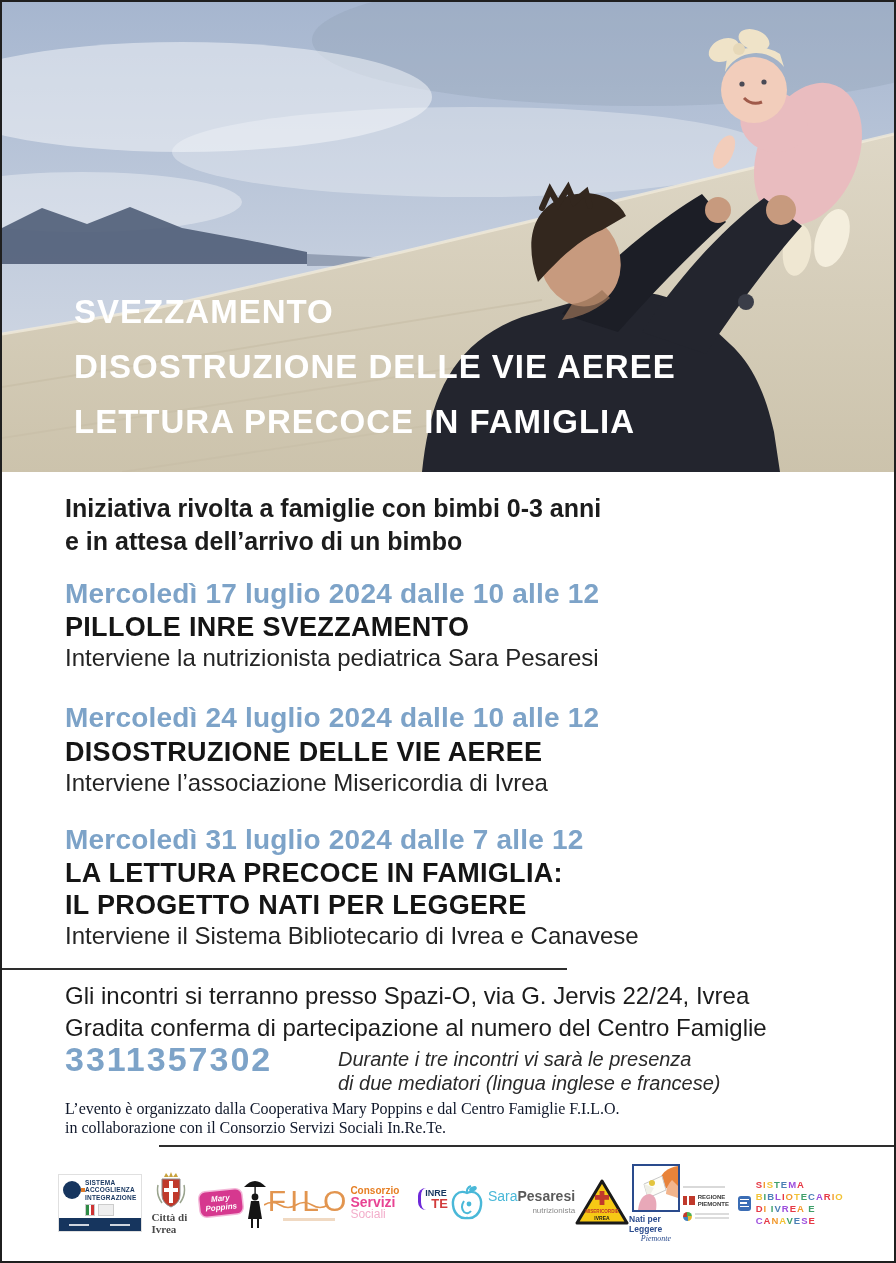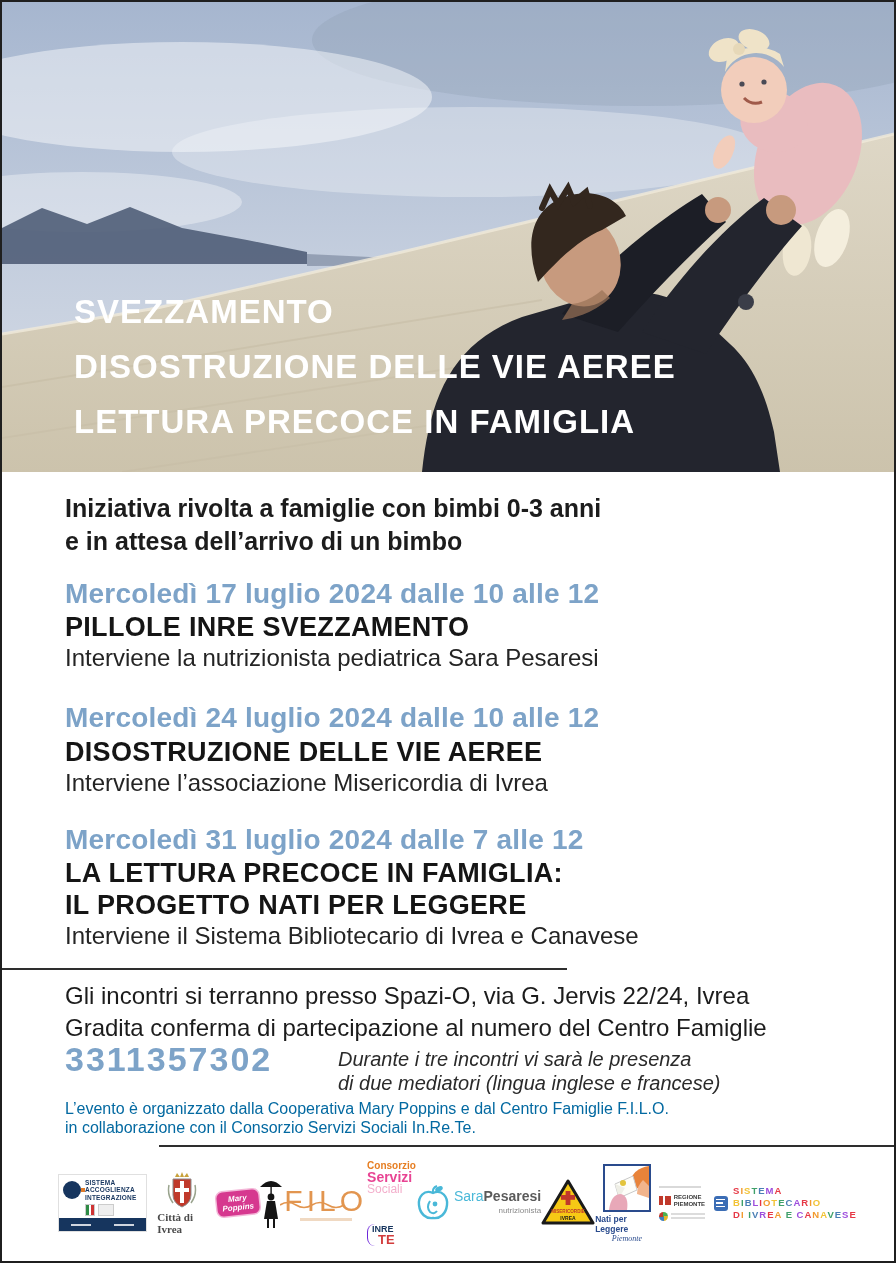--- a/index.html
+++ b/index.html
@@ -21,21 +21,21 @@
   .intro{font-size:25px;line-height:33px;color:#1c1c1c;font-weight:bold;}
   .ev-date{font-size:28px;font-weight:bold;color:var(--accent-blue,#7da3c8);letter-spacing:.2px;}
   .ev-title{font-size:27px;font-weight:800;color:#151515;letter-spacing:.3px;}
   .ev-speaker{font-size:24px;color:#242424;}
   .rule{position:absolute;height:0;border-top:2px solid #2e2e2e;}
   .rule1{left:0;top:966px;width:565px;}
   .rule2{left:157px;top:1143px;width:737px;}
   .venue{font-size:24px;color:#1c1c1c;}
   .phone{font-size:34px;font-weight:bold;color:var(--accent-blue,#7da3c8);letter-spacing:2px;}
   .mediators{left:336px;font-size:20px;font-style:italic;color:#2a2a2a;}
-  .fineprint{font-size:16px;color:#0369a1;}
+  .fineprint{font-size:16px;color:#0f172a;font-family:Liberation Serif, serif;}
   
   .logos{
     position:absolute;left:56px;right:28px;top:1158px;height:86px;
     display:flex;align-items:center;justify-content:space-between;
   }
   .logo{display:flex;flex-direction:column;align-items:center;}
   
   .sai{width:92px;border:1px solid #e0e0e0;background:#fff;padding:3px 0 0 0;}
   .sai-top{display:flex;align-items:center;gap:4px;width:100%;padding:1px 4px;box-sizing:border-box;}
   .sai-circle{width:18px;height:18px;border-radius:50%;background:#16355e;position:relative;flex:0 0 auto;}
@@ -51,26 +51,26 @@
   
   .mp{flex-direction:row;align-items:center;}
   .mp-badge{background:#d6388f;color:#fff;border-radius:6px;padding:3px 5px;transform:rotate(-6deg);text-align:center;box-shadow:0 0 0 1.5px #f3b8d8;}
   .mp-badge span{display:block;font-size:8px;font-style:italic;font-weight:bold;line-height:9px;}
   
   .filo{position:relative;}
   .filo-text{color:#e2954f;font-size:30px;letter-spacing:4px;font-weight:normal;line-height:30px;}
   .filo-wave{position:absolute;left:-4px;top:14px;}
   .filo-sub{width:52px;height:3px;background:#f0d9c2;margin-top:2px;}
   
-  .inrete{flex-direction:column;align-items:flex-start;gap:19px;}
+  .inrete{flex-direction:row;align-items:flex-start;gap:19px;}
   .inrete-words span{display:block;line-height:10px;}
   .inrete .w1{color:#e67e22;font-weight:bold;font-size:10px;}
   .inrete .w2{color:#e84393;font-weight:bold;font-size:14px;line-height:13px;}
   .inrete .w3{color:#f3aecb;font-size:12px;line-height:11px;}
-  .inrete-badge{border-left:1px solid #6d28d9;border-radius:8px 0 0 8px;padding:1px 2px 0 4px;margin-top:10px;}
+  .inrete-badge{border-left:3px solid #6d28d9;border-radius:8px 0 0 8px;padding:1px 2px 0 4px;margin-top:2px;}
   .inrete-badge .b1{display:block;color:#16355e;font-weight:bold;font-size:9px;line-height:9px;}
   .inrete-badge .b2{display:block;color:#d23c3c;font-weight:bold;font-size:13px;line-height:12px;margin-left:6px;}
   
   .pesaresi{flex-direction:row;align-items:center;gap:4px;}
   .pes-text{line-height:14px;}
   .pes-text .pn1{color:#49b8d8;font-size:14px;}
   .pes-text .pn2{color:#5a5a5a;font-size:14px;font-weight:bold;}
   .pes-sub{font-size:8px;color:#8a8a8a;text-align:right;margin-top:1px;}
   
   .npl-label{font-size:8.5px;font-weight:bold;color:#2a4b8d;margin-top:2px;}

